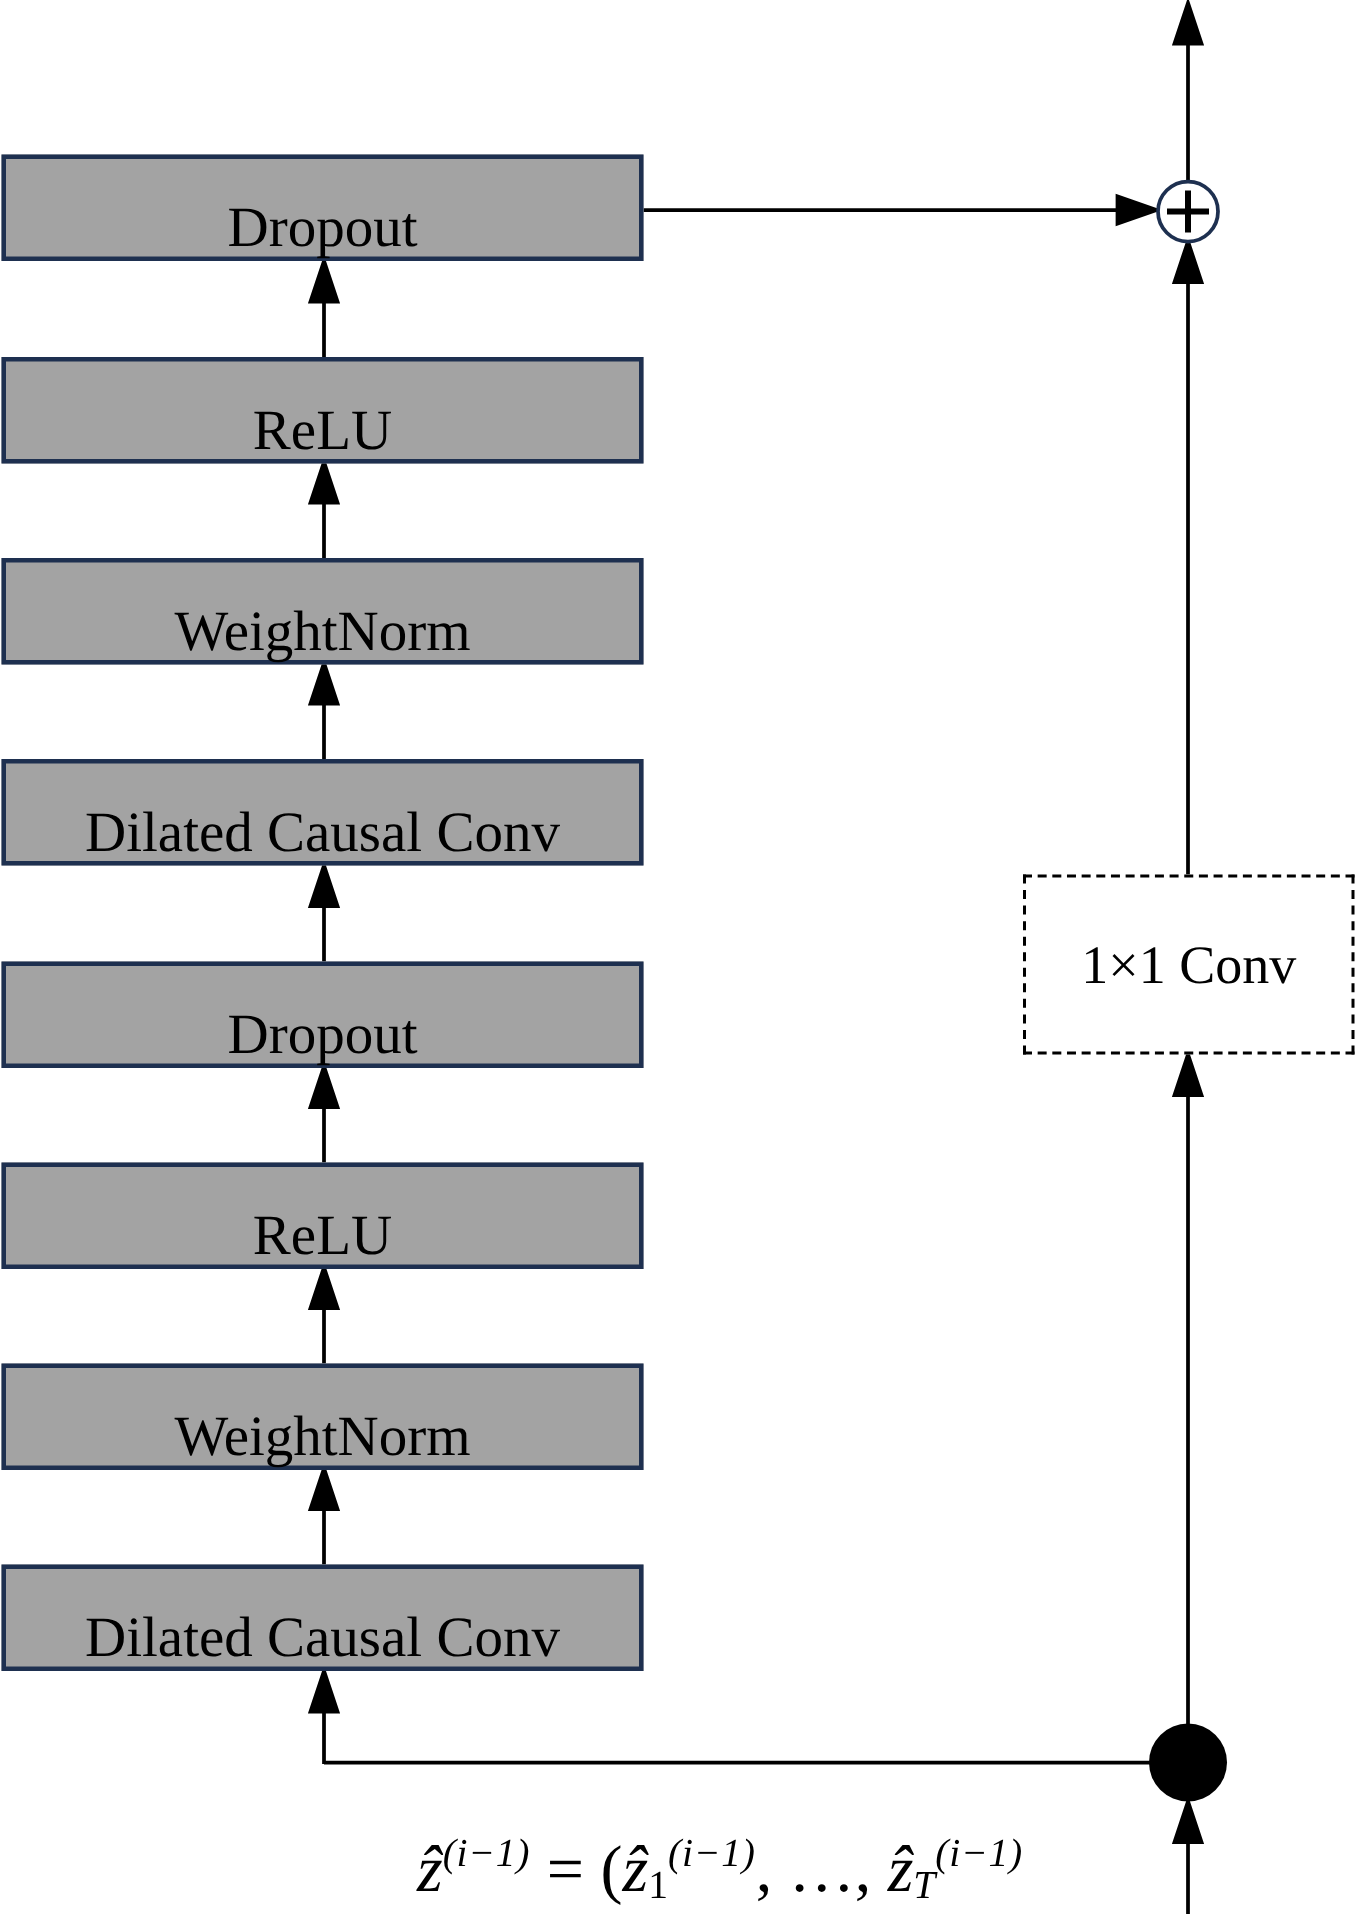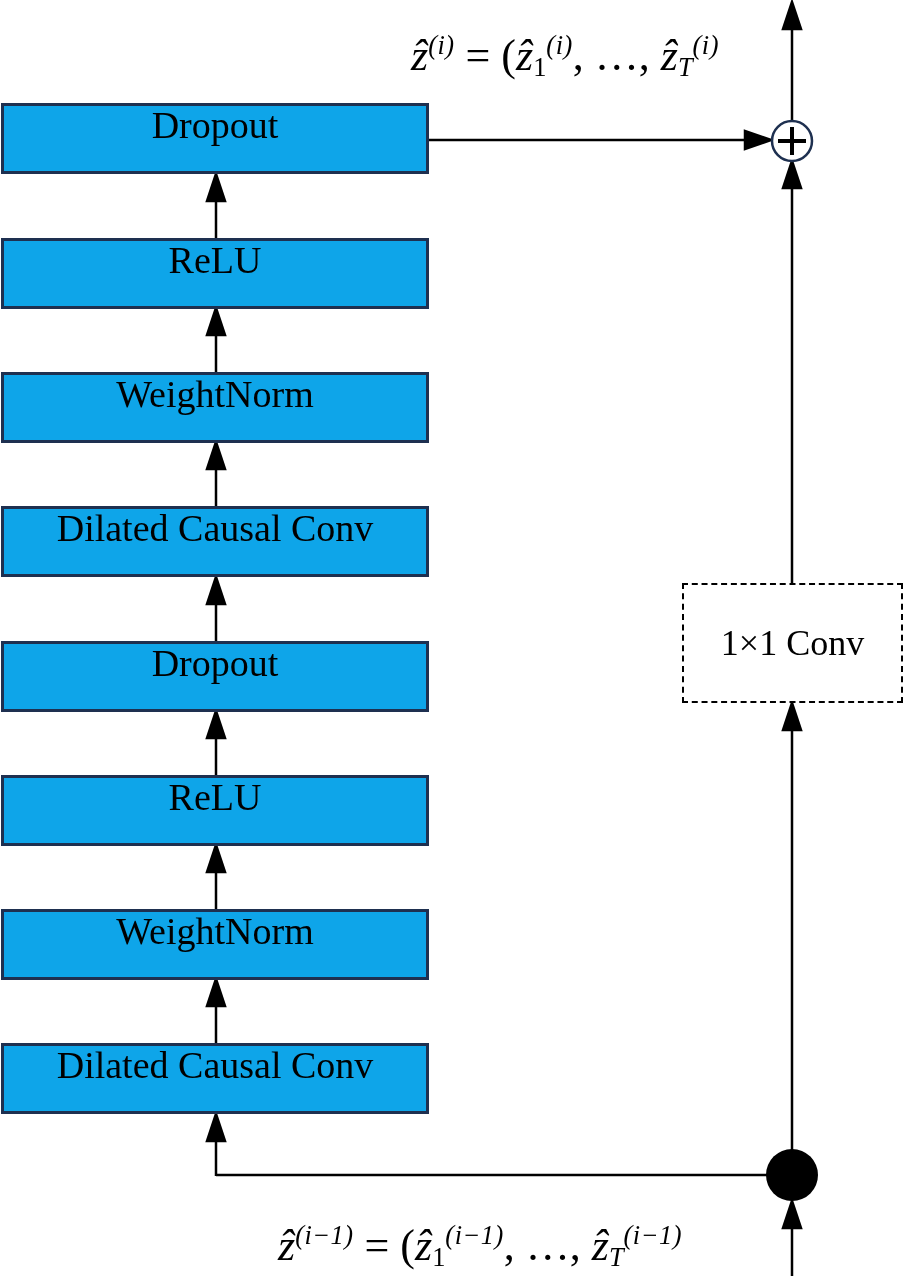--- a/index.html
+++ b/index.html
@@ -17,23 +17,23 @@
     left: 0; top: 0;
     width: 907px; height: 1276px;
     z-index: 0;
   }
   .block {
     position: absolute;
     left: 1px;
     width: 422px;
     height: 65px;
     border: 3px solid #1e3050;
-    background: #0ea5e9;
+    background: #a3a3a3;
     display: flex;
-    align-items: flex-start;
+    align-items: flex-end;
     justify-content: center;
     z-index: 1;
   }
   .block-label {
     font-size: 38px;
     line-height: 1;
     white-space: nowrap;
     color: #000000;
   }
   .dashed-box {
@@ -147,21 +147,18 @@
     <span class="block-label">WeightNorm</span>
   </div>
   <div class="block" style="top:1043px">
     <span class="block-label">Dilated Causal Conv</span>
   </div>
 
   <div class="dashed-box">
     <div class="opt-line">1×1 Conv</div>
   </div>
 
-  <div class="formula formula-top">
-    <span class="f-var">ẑ</span><span class="f-sup">(i)</span><span class="f-plain"> = (</span><span class="f-var">ẑ</span><span class="f-sub-digit">1</span><span class="f-sup">(i)</span><span class="f-plain">, …, </span><span class="f-var">ẑ</span><span class="f-sub">T</span><span class="f-sup">(i)</span>
-  </div>
 
   <div class="formula formula-bottom">
     <span class="f-var">ẑ</span><span class="f-sup">(i−1)</span><span class="f-plain"> = (</span><span class="f-var">ẑ</span><span class="f-sub-digit">1</span><span class="f-sup">(i−1)</span><span class="f-plain">, …, </span><span class="f-var">ẑ</span><span class="f-sub">T</span><span class="f-sup">(i−1)</span>
   </div>
 
 </div>
 
 </body></html>

